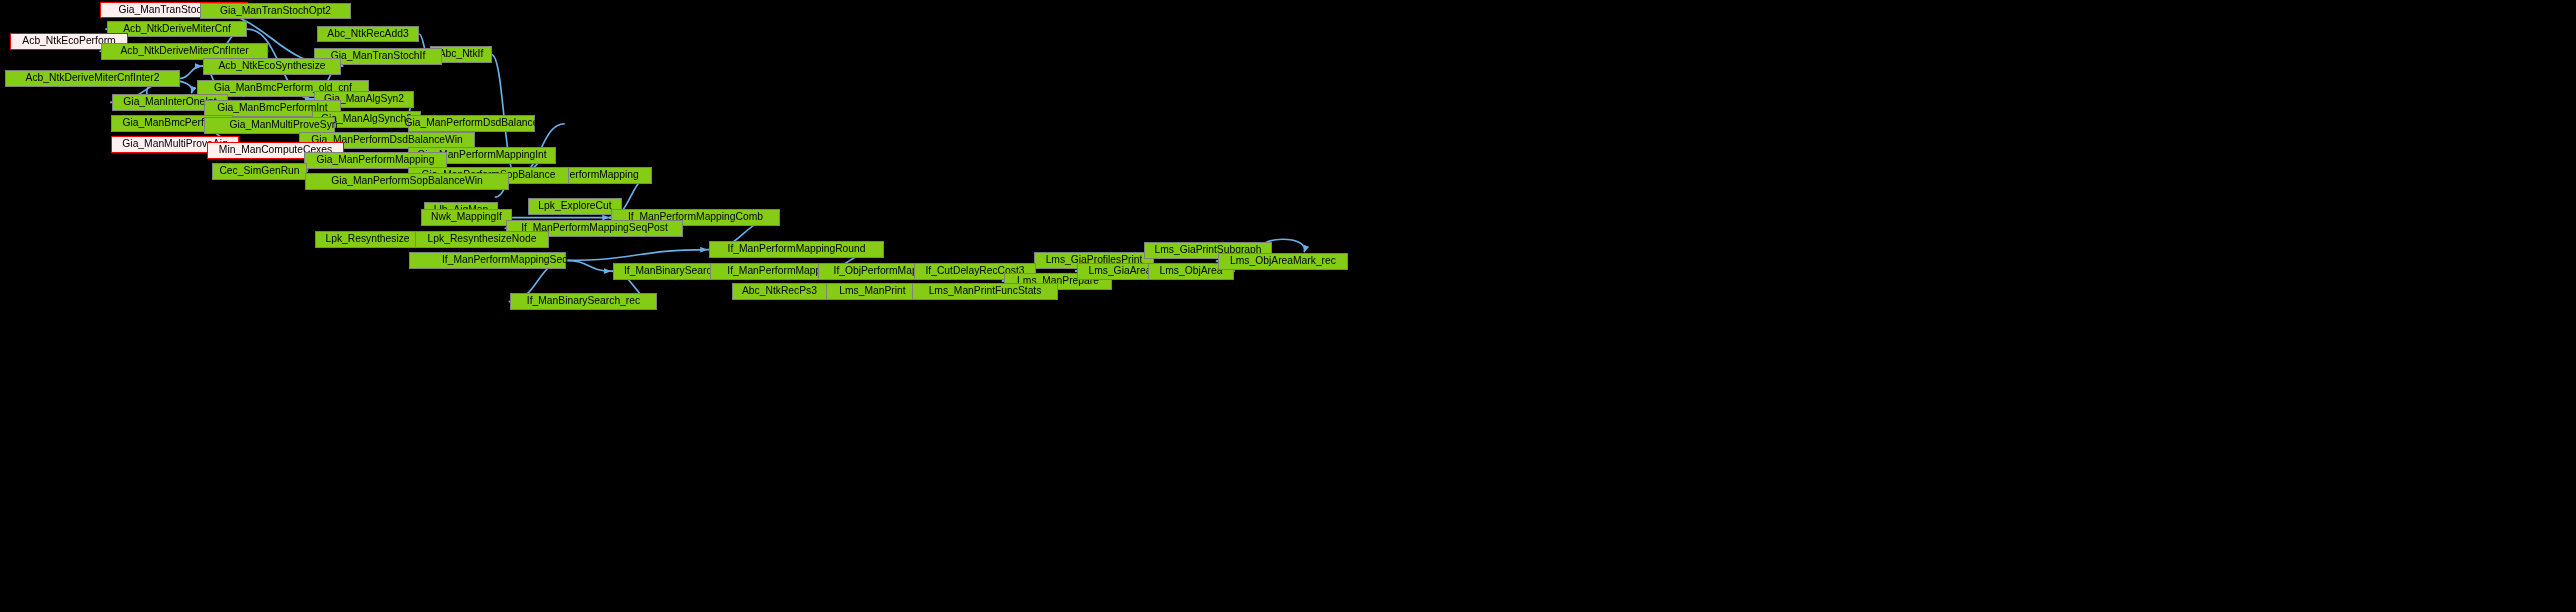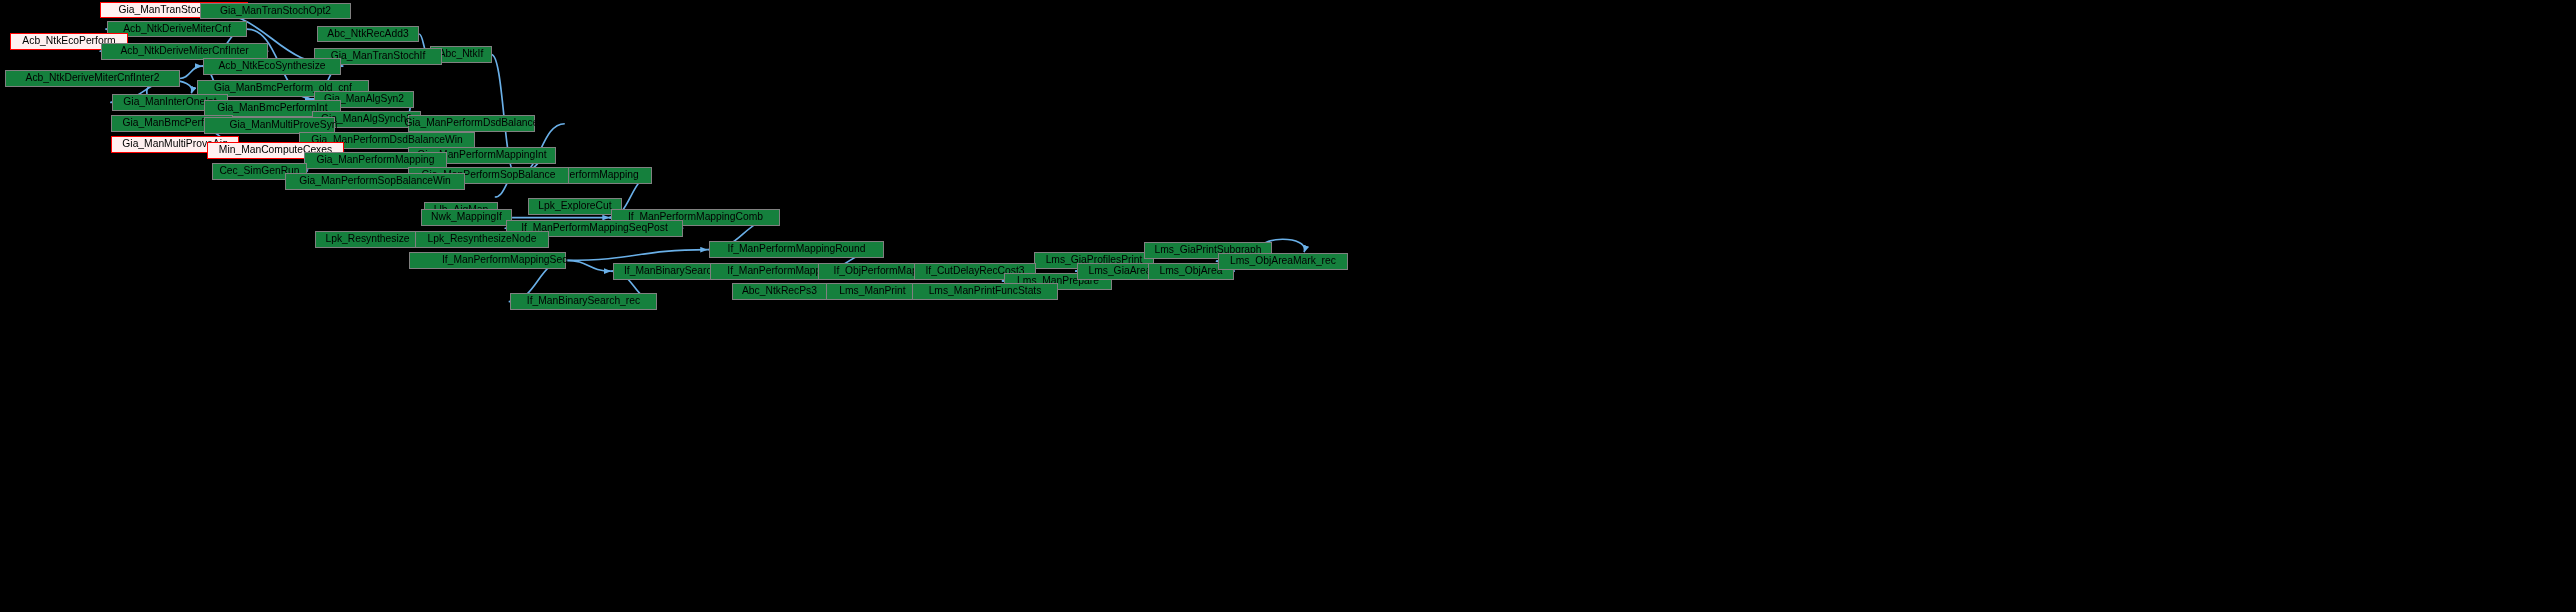--- a/index.html
+++ b/index.html
@@ -1,20 +1,20 @@
 <!DOCTYPE html>
 <html style="font-size:13px"><head>
 <meta charset="utf-8">
 <style>
   html,body{margin:0;padding:0;background:#000;}
   #canvas{position:relative;width:2576px;height:613px;background:#000;overflow:hidden;
           font-family:"Liberation Sans", sans-serif;}
   .node{position:absolute;box-sizing:border-box;display:flex;align-items:center;
         justify-content:center;white-space:nowrap;
-        background:#15803d;border:0.8px solid #808080;color:#000000;
+        background:#84cc16;border:0.8px solid #808080;color:#000000;
         font-size:10.3px;line-height:1;height:16.5px;padding:0 4.1px;}
   .node.hl{background:#fff0f0;border:1.2px solid #ff0000;}
   svg.edges{position:absolute;left:0;top:0;width:2576px;height:613px;pointer-events:none;}
 </style>
 </head>
 <body>
 
 <div id="canvas">
   <svg class="edges" id="edge-layer" xmlns="http://www.w3.org/2000/svg" viewBox="0 0 3129 744" width="2576" height="613">
     <defs>
@@ -101,21 +101,21 @@
       <div class="node" style="left: 408px; top: 115px; width: 127px;">Gia_ManPerformDsdBalance</div>
       <div class="node" style="left: 204px; top: 117px; width: 131px; padding-left: 32px;">Gia_ManMultiProveSyn</div>
       <div class="node" style="left: 299px; top: 132px; width: 176px;">Gia_ManPerformDsdBalanceWin</div>
       <div class="node hl" style="left: 111px; top: 136px; width: 128px;">Gia_ManMultiProveAig</div>
       <div class="node hl" style="left: 207px; top: 142px; width: 137px;">Min_ManComputeCexes</div>
       <div class="node" style="left: 408px; top: 147px; width: 148px;">Gia_ManPerformMappingInt</div>
       <div class="node" style="left: 304px; top: 152px; width: 143px;">Gia_ManPerformMapping</div>
       <div class="node" style="left: 518px; top: 167px; width: 134px;">If_ManPerformMapping</div>
       <div class="node" style="left: 212px; top: 163px; width: 95px;">Cec_SimGenRun</div>
       <div class="node" style="left: 408px; top: 167px; width: 161px;">Gia_ManPerformSopBalance</div>
-      <div class="node" style="left: 285px; top: 173px; width: 180px;">Gia_ManPerformSopBalanceWin</div>
+      <div class="node" style="left: 305px; top: 173px; width: 204px;">Gia_ManPerformSopBalanceWin</div>
       <div class="node" style="left: 424px; top: 202px; width: 74px;">Llb_AigMap</div>
       <div class="node" style="left: 528px; top: 198px; width: 94px;">Lpk_ExploreCut</div>
       <div class="node" style="left: 611px; top: 209px; width: 169px;">If_ManPerformMappingComb</div>
       <div class="node" style="left: 421px; top: 209px; width: 91px;">Nwk_MappingIf</div>
       <div class="node" style="left: 506px; top: 220px; width: 177px;">If_ManPerformMappingSeqPost</div>
       <div class="node" style="left: 315px; top: 231px; width: 105px;">Lpk_Resynthesize</div>
       <div class="node" style="left: 415px; top: 231px; width: 134px;">Lpk_ResynthesizeNode</div>
       <div class="node" style="left: 709px; top: 241px; width: 175px;">If_ManPerformMappingRound</div>
       <div class="node" style="left: 1000px; top: 252px; width: 120px; margin-left: 34px;">Lms_GiaProfilesPrint</div>
       <div class="node" style="left: 1144px; top: 242px; width: 128px;">Lms_GiaPrintSubgraph</div>

